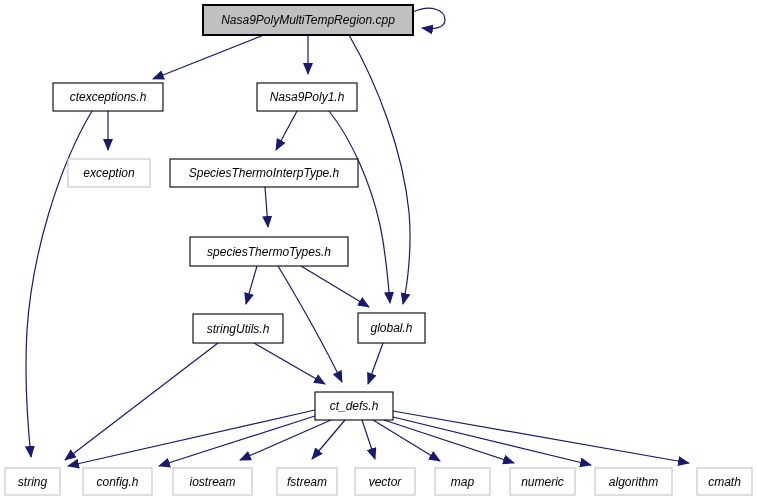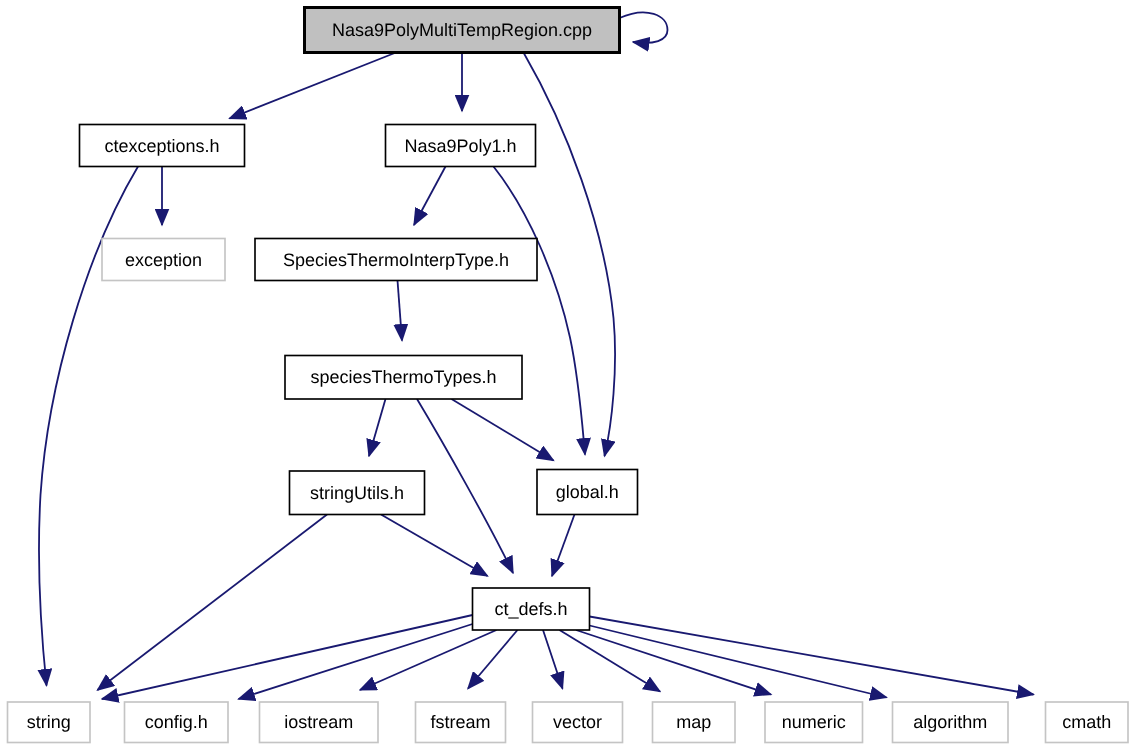--- a/index.html
+++ b/index.html
@@ -6,20 +6,21 @@
     margin: 0;
     padding: 0;
     background: #ffffff;
     font-family: "Liberation Sans", sans-serif;
   }
   .graph-wrap {
     position: relative;
     width: 731px;
     height: 504px;
     background: #ffffff;
+    font-style: italic;
   }
   svg { display: block; }
   .edge {
     fill: none;
   }
   .node-label {
     font-family: "Liberation Sans", sans-serif;
     font-size: 12px;
     text-anchor: middle;
   }

